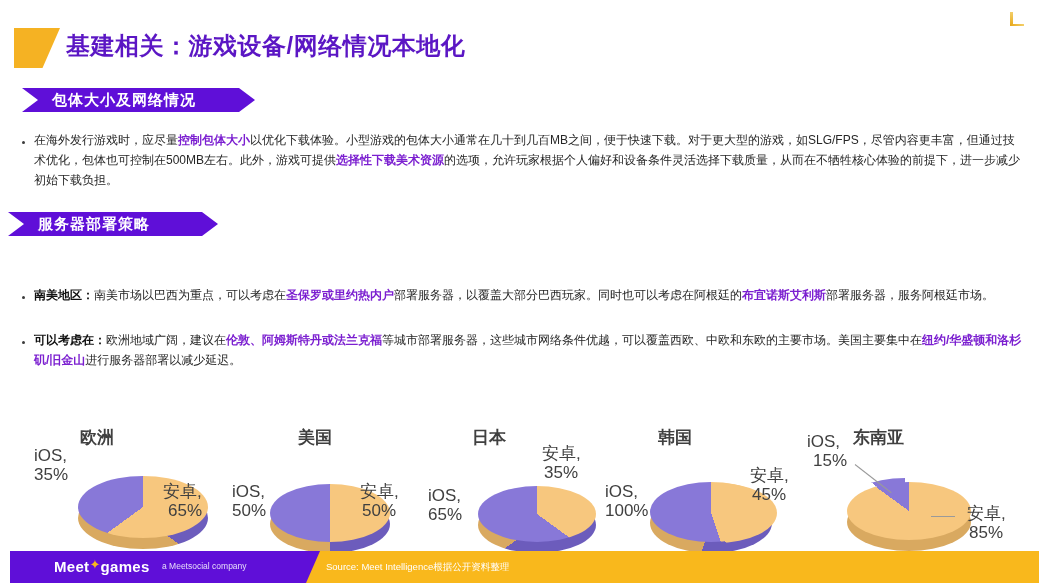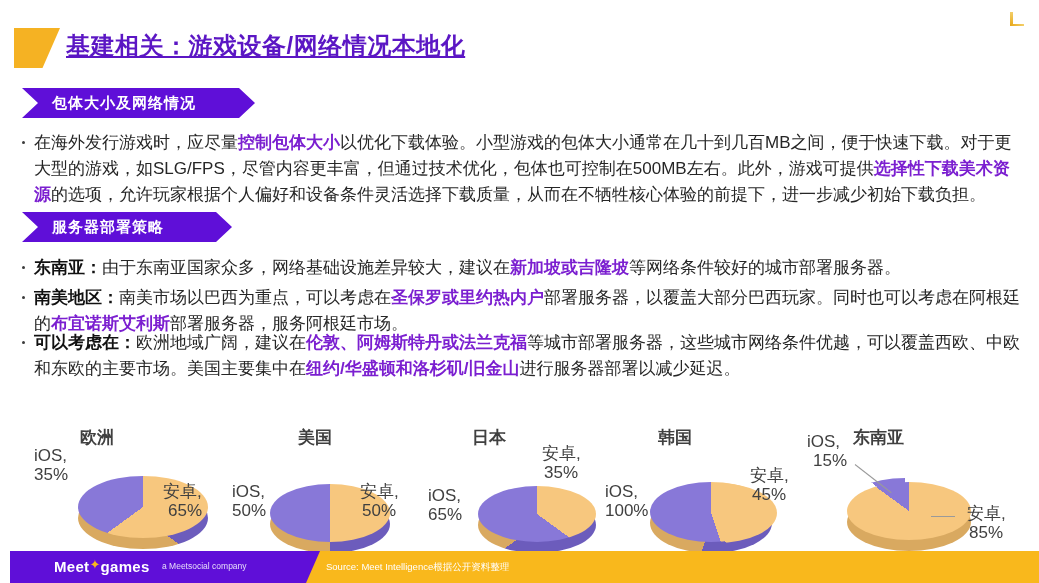--- a/index.html
+++ b/index.html
@@ -27,41 +27,41 @@
   .title-row{position:absolute;left:14px;top:28px;height:40px;}
   .title-accent{
     position:absolute;left:0;top:0;width:46px;height:40px;
     background:#f5b223;
     -webkit-clip-path:polygon(0 0,100% 0,62% 100%,0 100%);
     clip-path:polygon(0 0,100% 0,62% 100%,0 100%);
   }
   .title-text{
     position:absolute;left:52px;top:2px;
     font-size:24px;font-weight:bold;color:#5b16c4;
-    letter-spacing:.5px;white-space:nowrap;text-decoration:underline;
+    letter-spacing:.5px;white-space:nowrap;
   }
 
   
   .chev{
-    position:absolute;height:30px;
+    position:absolute;height:24px;
     background:#5f0fd8;
     -webkit-clip-path:polygon(0 0,calc(100% - 16px) 0,100% 50%,calc(100% - 16px) 100%,0 100%,16px 50%);
     clip-path:polygon(0 0,calc(100% - 16px) 0,100% 50%,calc(100% - 16px) 100%,0 100%,16px 50%);
     display:flex;align-items:center;
   }
   .chev span{
     color:#fff;font-size:15px;font-weight:bold;letter-spacing:1px;
     margin-left:30px;white-space:nowrap;
   }
   #chev1{left:22px;top:88px;width:233px;}
-  #chev2{left:22px;top:212px;width:210px;}
+  #chev2{left:8px;top:212px;width:210px;}
   #chev3{left:22px;top:379px;width:163px;}
 
   
-  .body-block{position:absolute;font-size:17px;color:#262626;line-height:26px;}
+  .body-block{position:absolute;font-size:12px;color:#262626;line-height:20px;}
   .bullet{position:relative;padding-left:18px;}
   .bullet::before{
     content:"";position:absolute;left:6px;top:11px;
     width:3px;height:3px;border-radius:50%;background:#3b3b3b;
   }
   .hl{color:#7b1fd0;font-weight:bold;}
   .lead{font-weight:bold;color:#111;}
 
   #para1{left:16px;top:130px;width:1010px;}
   #para2{left:16px;top:255px;width:1010px;}
@@ -128,23 +128,20 @@
   </div>
 
   <div class="body-block" id="para1">
     <div class="bullet"><span>在海外发行游戏时，应尽量</span><span class="hl">控制包体大小</span><span>以优化下载体验。小型游戏的包体大小通常在几十到几百MB之间，便于快速下载。对于更大型的游戏，如SLG/FPS，尽管内容更丰富，但通过技术优化，包体也可控制在500MB左右。此外，游戏可提供</span><span class="hl">选择性下载美术资源</span><span>的选项，允许玩家根据个人偏好和设备条件灵活选择下载质量，从而在不牺牲核心体验的前提下，进一步减少初始下载负担。</span></div>
   </div>
 
   <div class="chev" id="chev2">
     <span>服务器部署策略</span>
   </div>
 
-  <div class="body-block" id="para2">
-    <div class="bullet"><span class="lead">东南亚：</span><span>由于东南亚国家众多，网络基础设施差异较大，建议在</span><span class="hl">新加坡或吉隆坡</span><span>等网络条件较好的城市部署服务器。</span></div>
-  </div>
   <div class="body-block" id="para3">
     <div class="bullet"><span class="lead">南美地区：</span><span>南美市场以巴西为重点，可以考虑在</span><span class="hl">圣保罗或里约热内户</span><span>部署服务器，以覆盖大部分巴西玩家。同时也可以考虑在阿根廷的</span><span class="hl">布宜诺斯艾利斯</span><span>部署服务器，服务阿根廷市场。</span></div>
   </div>
   <div class="body-block" id="para4">
     <div class="bullet"><span class="lead">可以考虑在：</span><span>欧洲地域广阔，建议在</span><span class="hl">伦敦、阿姆斯特丹或法兰克福</span><span>等城市部署服务器，这些城市网络条件优越，可以覆盖西欧、中欧和东欧的主要市场。美国主要集中在</span><span class="hl">纽约/华盛顿和洛杉矶/旧金山</span><span>进行服务器部署以减少延迟。</span></div>
   </div>
 
 
   <div class="charts" id="charts">
       <div class="chart" style="left: 18px;">

